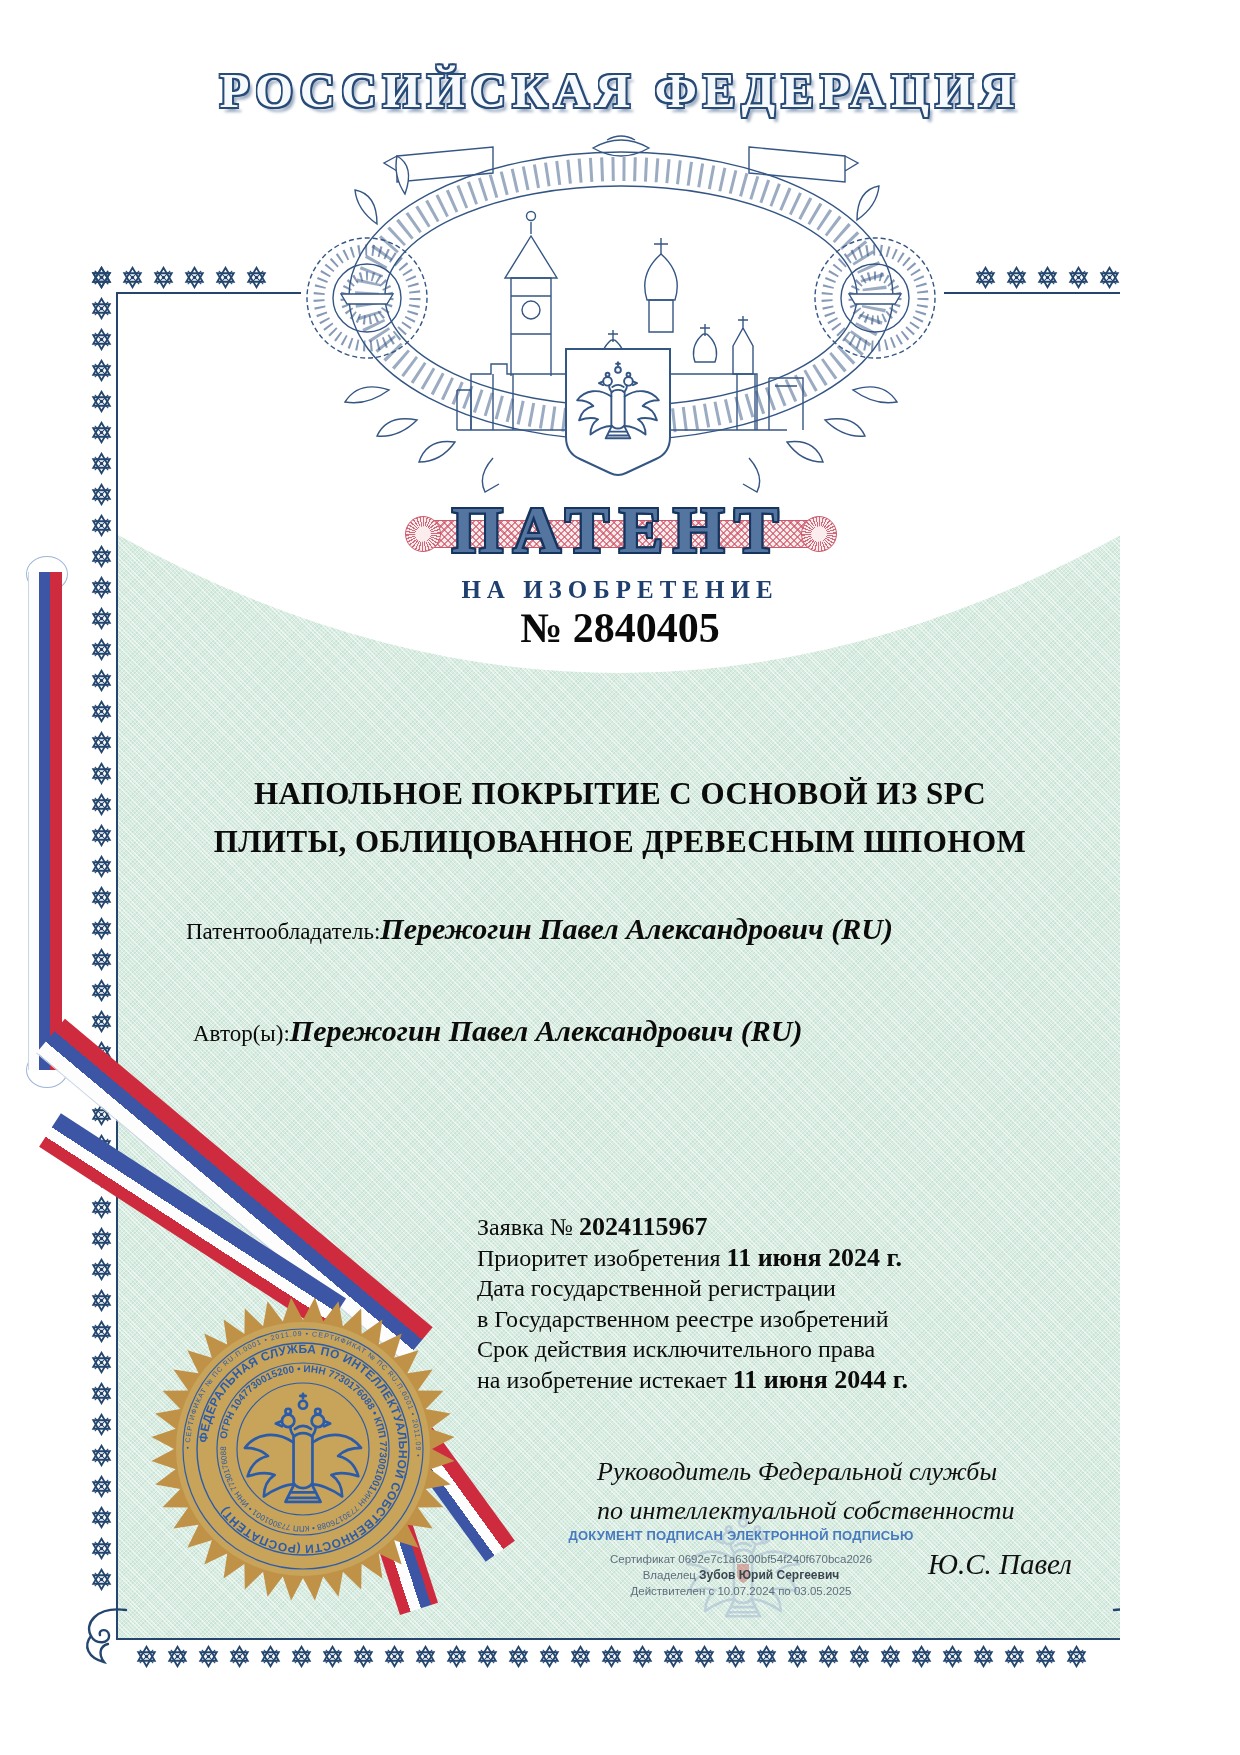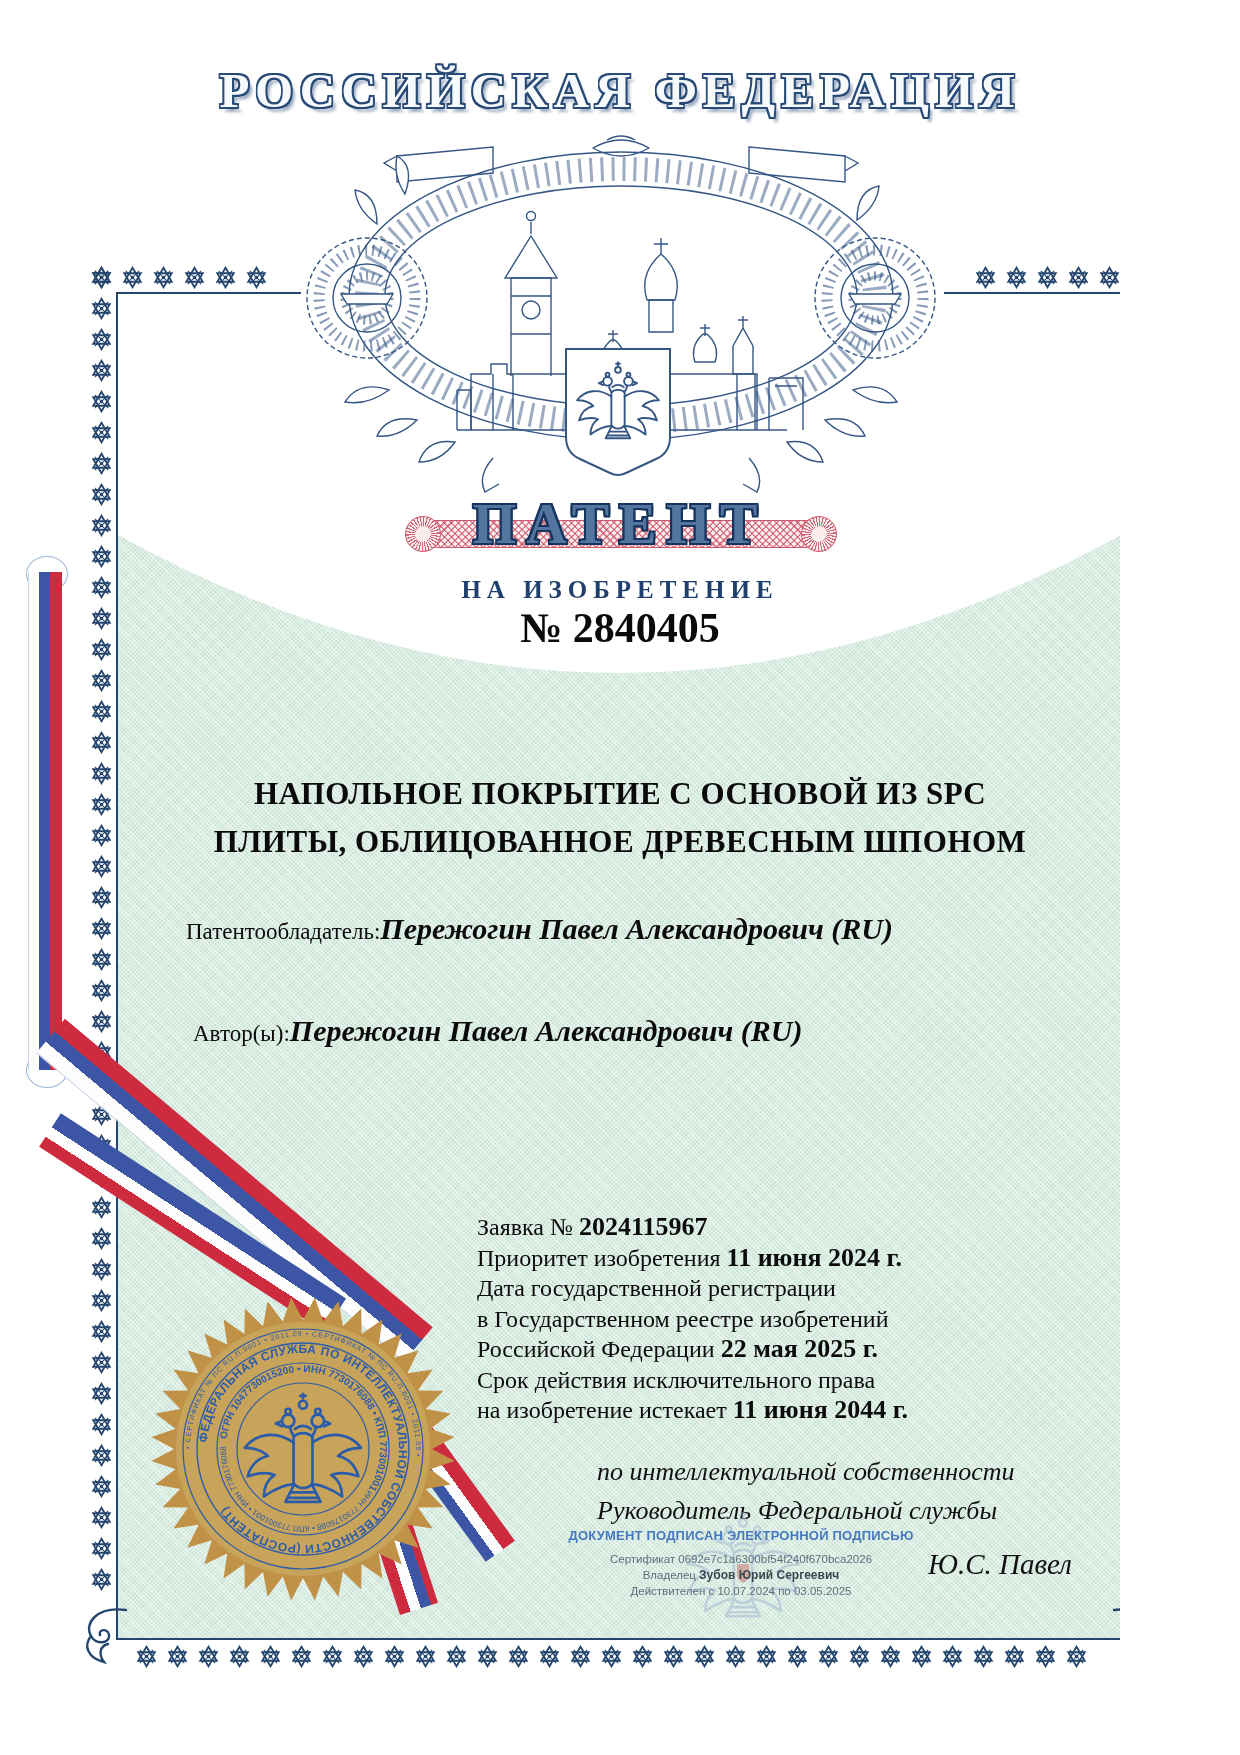--- a/index.html
+++ b/index.html
@@ -36,21 +36,21 @@
      background-color:#fbecee;
      background-image:
       repeating-linear-gradient(45deg, rgba(205,75,95,.65) 0 1.5px, transparent 1.5px 5px),
       repeating-linear-gradient(-45deg, rgba(205,75,95,.65) 0 1.5px, transparent 1.5px 5px);
      border:1px solid #cb5a6c;z-index:3;}
   .rosette{position:absolute;width:34px;height:34px;border-radius:50%;
      border:1.5px solid #cb5a6c;z-index:3;
      background:radial-gradient(circle,#fbecee 0 31%,rgba(0,0,0,0) 32%),
        repeating-conic-gradient(#d2697a 0 5deg,#fbecee 5deg 12deg);}
   .patent-word{position:absolute;left:0;top:492px;width:1240px;text-align:center;z-index:4;
-     font-size:56px;font-weight:bold;letter-spacing:10px;color:#54759f;
+     font-size:66px;font-weight:bold;letter-spacing:10px;color:#54759f;
      text-shadow:-2px -2px 0 #16355e,2px -2px 0 #16355e,-2px 2px 0 #16355e,2px 2px 0 #16355e,
        -2px 0 0 #16355e,2px 0 0 #16355e,0 -2px 0 #16355e,0 2px 0 #16355e;}
   .patent-sub{position:absolute;left:0;top:576px;width:1240px;text-align:center;
      font-size:25px;font-weight:bold;letter-spacing:6px;color:#1f3f6e;}
   .patent-num{position:absolute;left:0;top:604px;width:1240px;text-align:center;
      font-size:42px;font-weight:bold;color:#0a0a0a;}
   
   .invention-title{position:absolute;left:120px;top:770px;width:1000px;text-align:center;
      font-size:31px;font-weight:bold;line-height:48px;color:#0b0b0b;letter-spacing:.5px;}
   .party-line{position:absolute;display:flex;align-items:baseline;gap:0;white-space:nowrap;}
@@ -1004,28 +1004,27 @@
   <div class="party-line authors-line">
     <span class="party-label">Автор(ы):</span>
     <span class="party-name">Пережогин Павел Александрович (RU)</span>
   </div>
 
   <div class="details">
     <div><span>Заявка № </span><b>2024115967</b></div>
     <div><span>Приоритет изобретения </span><b>11 июня 2024 г.</b></div>
     <div>Дата государственной регистрации</div>
     <div>в Государственном реестре изобретений</div>
-    <div><span>Российской Федерации </span><b>22 мая 2025 г.</b></div>
     <div>Срок действия исключительного права</div>
     <div><span>на изобретение истекает </span><b>11 июня 2044 г.</b></div>
   </div>
 
   <div class="role">
+    <div>Руководитель Федеральной службы</div>
     <div>по интеллектуальной собственности</div>
-    <div>Руководитель Федеральной службы</div>
   </div>
 
   <svg class="watermark" viewBox="-60 -60 120 120">
     <use href="#eagle" transform="scale(1.3)" style="color:#9fb4cf"></use>
     <path d="M-6,-8 h12 v11 q0,5 -6,8 q-6,-3 -6,-8 z" fill="#c4524e" stroke="none" opacity=".85"></path>
   </svg>
   <div class="esign">
     <div class="esign-header">ДОКУМЕНТ ПОДПИСАН ЭЛЕКТРОННОЙ ПОДПИСЬЮ</div>
     <div class="esign-line"><span>Сертификат </span><span>0692e7c1a6300bf54f240f670bca2026</span></div>
     <div class="esign-line"><span>Владелец </span><b>Зубов Юрий Сергеевич</b></div>

